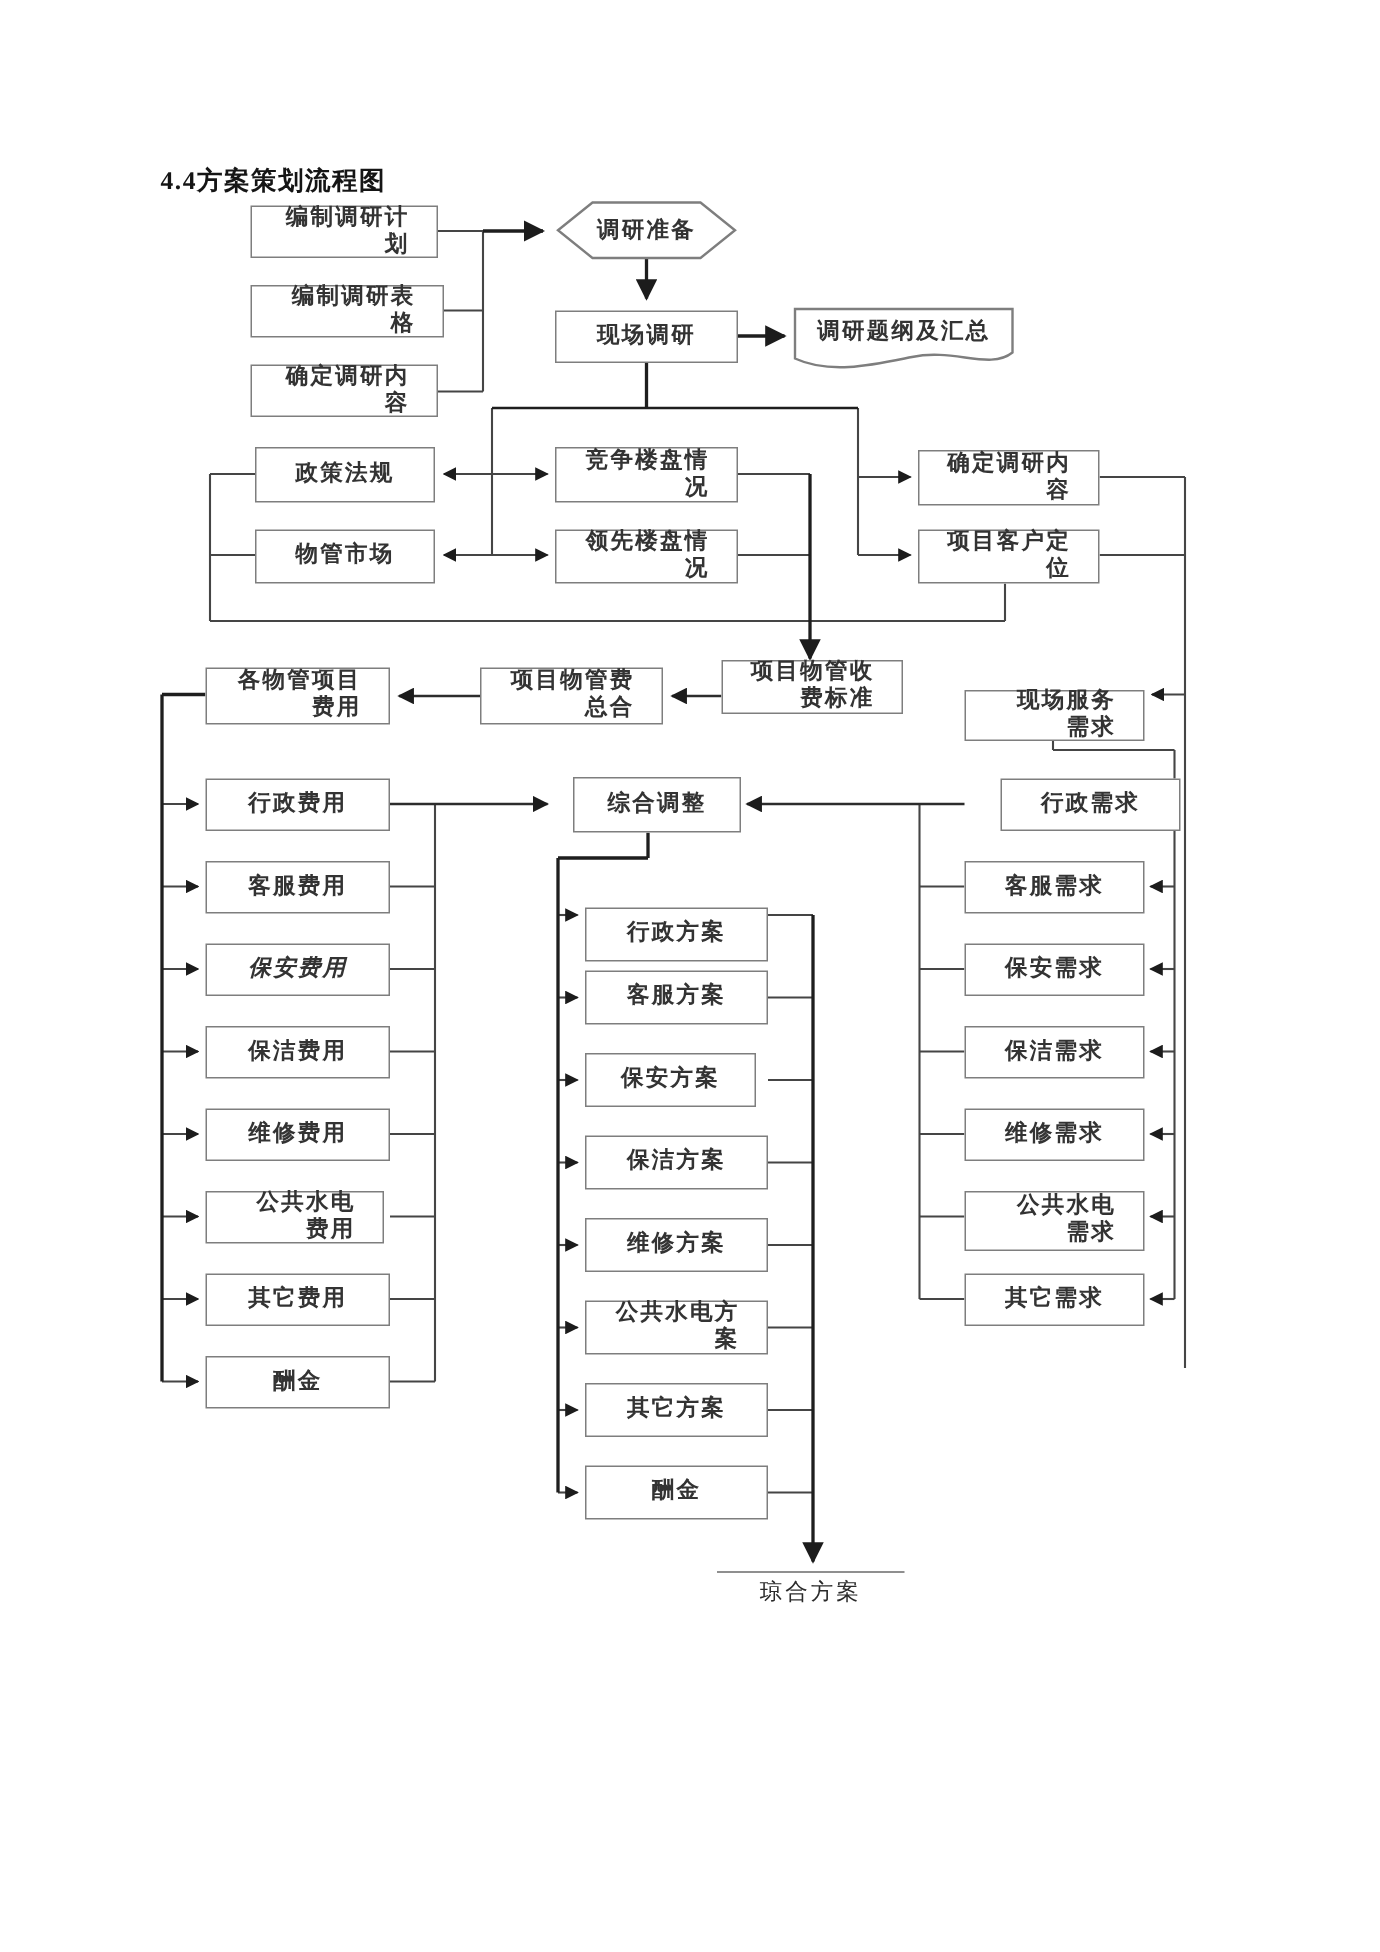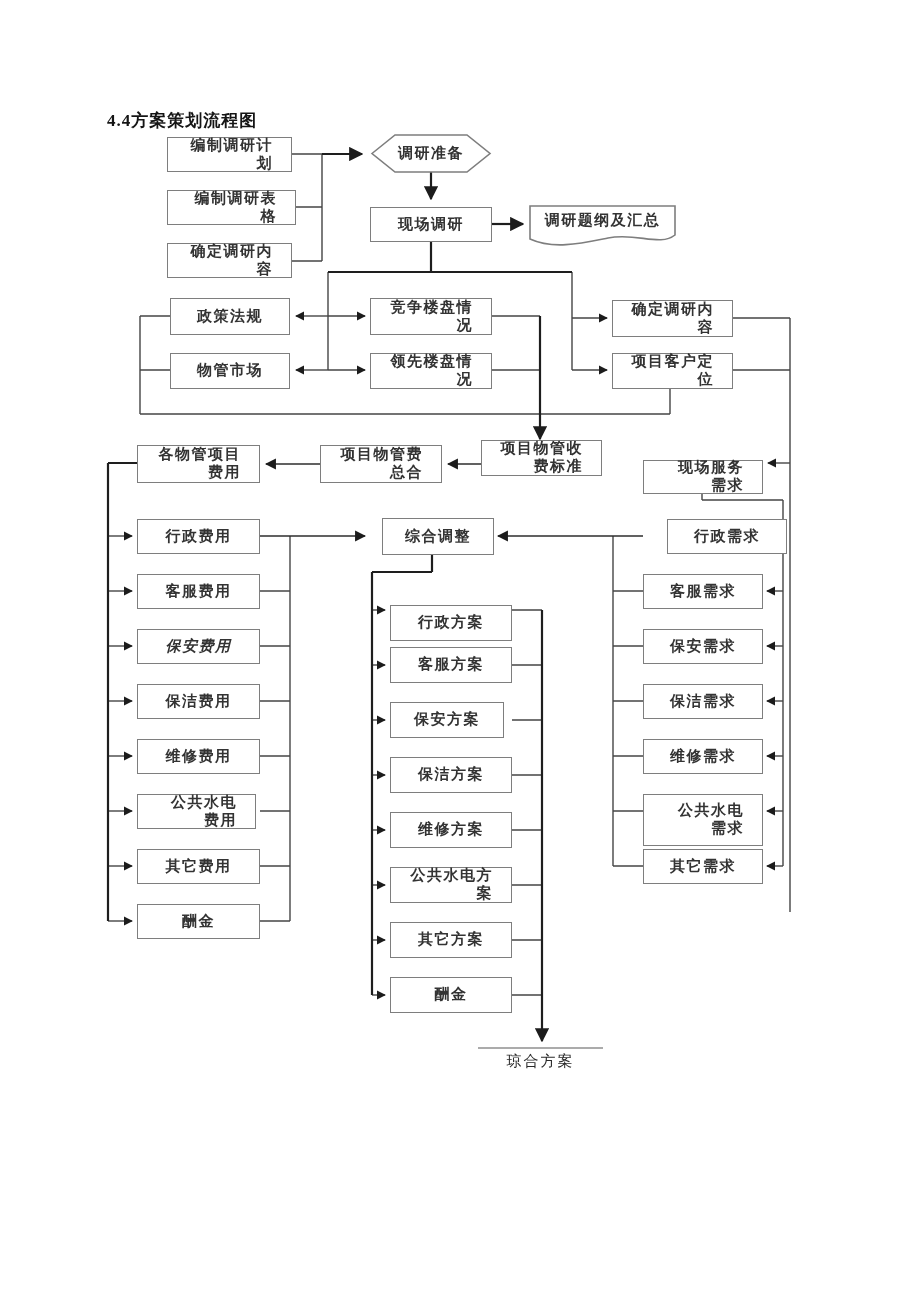--- a/index.html
+++ b/index.html
@@ -143,18 +143,18 @@
   <div class="box" style="left:390px;top:812px;width:122px;height:36px;">维修方案</div>
   <div class="box" style="left:390px;top:867px;width:122px;height:36px;">公共水电方案</div>
   <div class="box" style="left:390px;top:922px;width:122px;height:36px;">其它方案</div>
   <div class="box" style="left:390px;top:977px;width:122px;height:36px;">酬金</div>
 
   <div class="box" style="left:643px;top:519px;width:120px;height:35px;margin-left:24px;">行政需求</div>
   <div class="box" style="left:643px;top:574px;width:120px;height:35px;">客服需求</div>
   <div class="box" style="left:643px;top:629px;width:120px;height:35px;">保安需求</div>
   <div class="box" style="left:643px;top:684px;width:120px;height:35px;">保洁需求</div>
   <div class="box" style="left:643px;top:739px;width:120px;height:35px;">维修需求</div>
-  <div class="box" style="left:643px;top:794px;width:120px;height:52px;">公共水电需求</div>
+  <div class="box" style="left:643px;top:794px;width:120px;height:40px;">公共水电需求</div>
   <div class="box" style="left:643px;top:849px;width:120px;height:35px;">其它需求</div>
 
   <div class="final">琼合方案</div>
 
 </div>
 
 </body></html>

